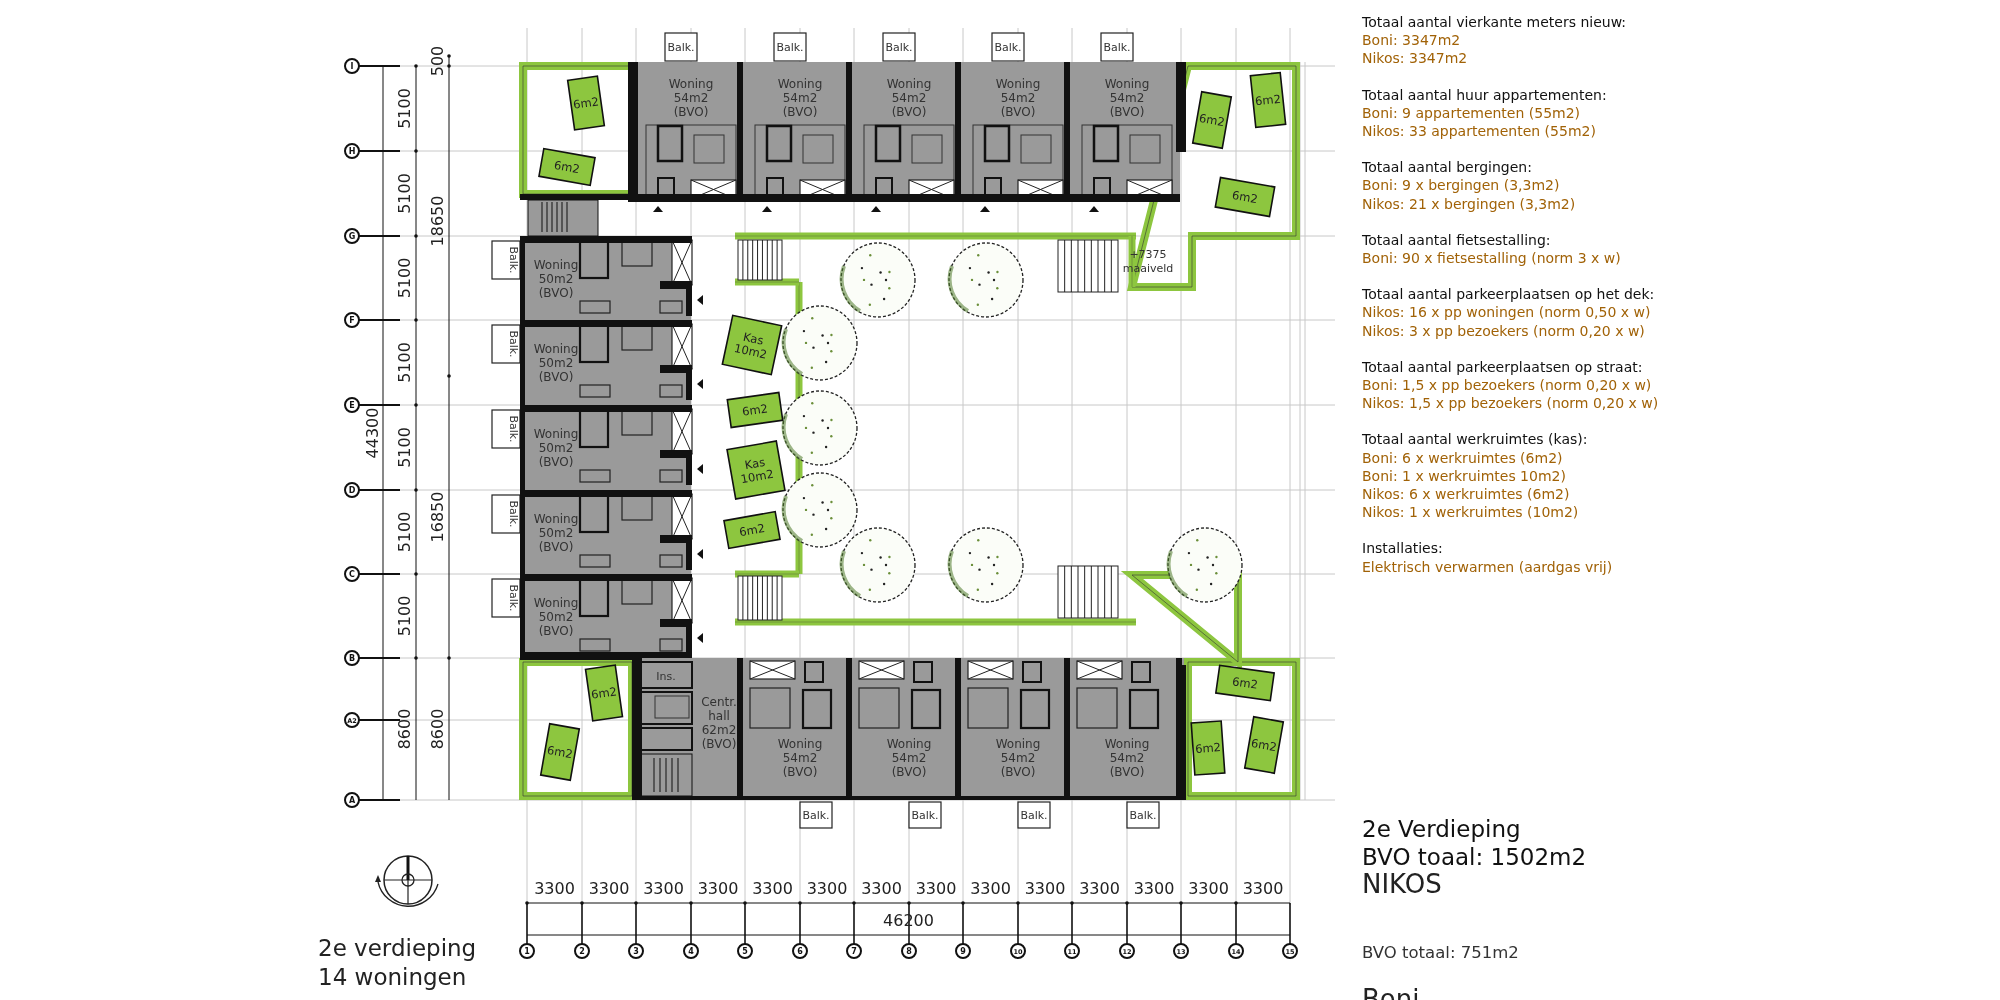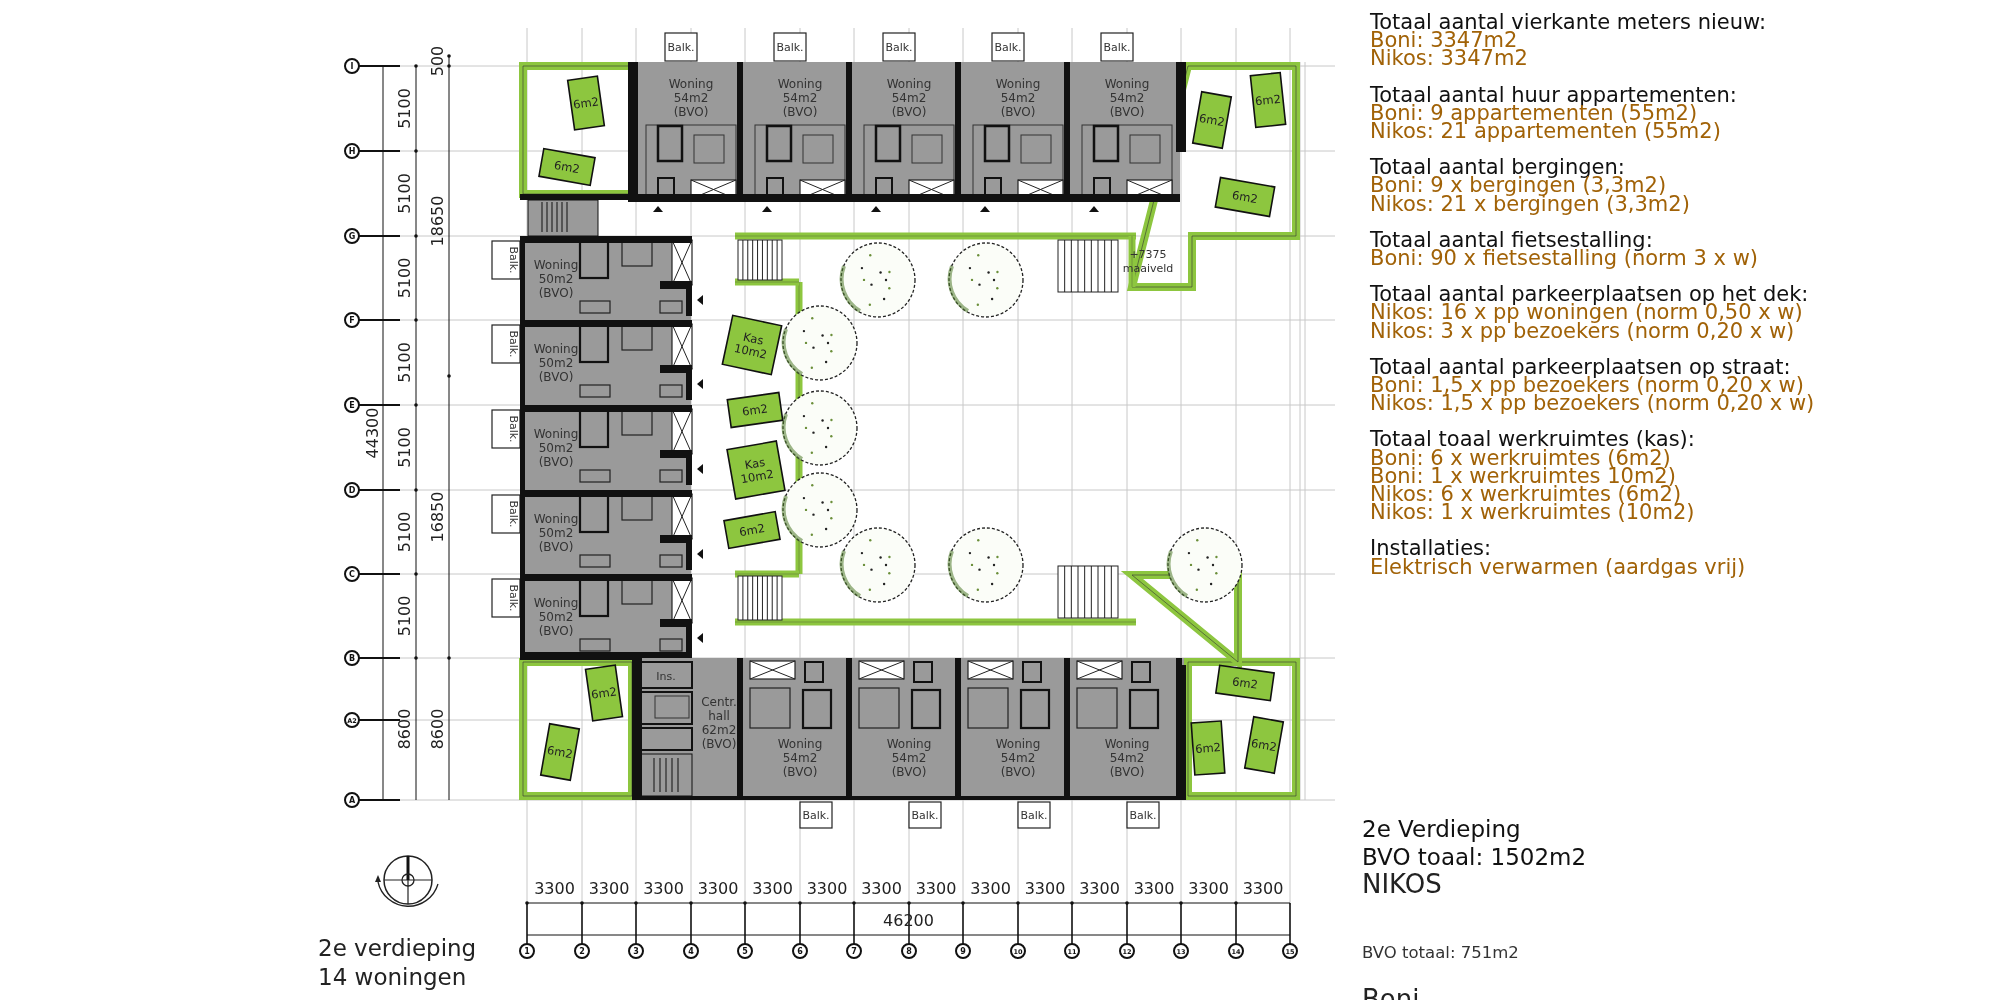--- a/index.html
+++ b/index.html
@@ -1,19 +1,19 @@
 <!DOCTYPE html>
 <html><head>
 <meta charset="utf-8">
 <style>
   html, body { margin:0; padding:0; background:#ffffff; }
   body { width:2000px; height:1000px; position:relative; overflow:hidden;
          font-family:"DejaVu Sans", "Liberation Sans", sans-serif; color:#1a1a1a; }
   #plan { position:absolute; left:0; top:0; width:1360px; height:1000px; }
-  .info { position:absolute; left:1362px; top:13px; width:620px; font-size:21px; line-height:18.2px; color:#222;margin-left:8px; }
+  .info { position:absolute; left:1362px; top:13px; width:620px; font-size:14px; line-height:18.2px; color:#222; }
   .info .sec { margin-bottom:18px; }
   .info .head { color:#111; }
   .info .line { color:#a16207; }
   .summary { position:absolute; left:1362px; top:815px; }
   .summary .big { font-size:23px; line-height:28px; color:#111; }
   .summary .mid { font-size:26px; line-height:26px; color:#222; }
   .summary .sm  { font-size:16.5px; line-height:22px; color:#333;margin-top:45px; }
   .summary .gap { height:22px; }
   .caption { position:absolute; left:318px; top:934px; font-size:23px; line-height:29px; color:#222; }
   svg text { font-family:"DejaVu Sans", "Liberation Sans", sans-serif; }
@@ -656,21 +656,21 @@
 
 <div class="info" id="info">
     <div class="sec">
       <div class="head">Totaal aantal vierkante meters nieuw:</div>
       <div class="line">Boni: 3347m2</div>
       <div class="line">Nikos: 3347m2</div>
     </div>
     <div class="sec">
       <div class="head">Totaal aantal huur appartementen:</div>
       <div class="line">Boni: 9 appartementen (55m2)</div>
-      <div class="line">Nikos: 21 appartementen (55m2)</div>
+      <div class="line">Nikos: 33 appartementen (55m2)</div>
     </div>
     <div class="sec">
       <div class="head">Totaal aantal bergingen:</div>
       <div class="line">Boni: 9 x bergingen (3,3m2)</div>
       <div class="line">Nikos: 21 x bergingen (3,3m2)</div>
     </div>
     <div class="sec">
       <div class="head">Totaal aantal fietsestalling:</div>
       <div class="line">Boni: 90 x fietsestalling (norm 3 x w)</div>
     </div>
@@ -678,21 +678,21 @@
       <div class="head">Totaal aantal parkeerplaatsen op het dek:</div>
       <div class="line">Nikos: 16 x pp woningen (norm 0,50 x w)</div>
       <div class="line">Nikos: 3 x pp bezoekers (norm 0,20 x w)</div>
     </div>
     <div class="sec">
       <div class="head">Totaal aantal parkeerplaatsen op straat:</div>
       <div class="line">Boni: 1,5 x  pp bezoekers (norm 0,20 x w)</div>
       <div class="line">Nikos: 1,5 x pp bezoekers (norm 0,20 x w)</div>
     </div>
     <div class="sec">
-      <div class="head">Totaal toaal werkruimtes (kas):</div>
+      <div class="head">Totaal aantal werkruimtes (kas):</div>
       <div class="line">Boni: 6 x werkruimtes (6m2)</div>
       <div class="line">Boni: 1 x werkruimtes 10m2)</div>
       <div class="line">Nikos: 6 x werkruimtes (6m2)</div>
       <div class="line">Nikos: 1 x werkruimtes (10m2)</div>
     </div>
     <div class="sec">
       <div class="head">Installaties:</div>
       <div class="line">Elektrisch verwarmen (aardgas vrij)</div>
     </div>
   </div>

